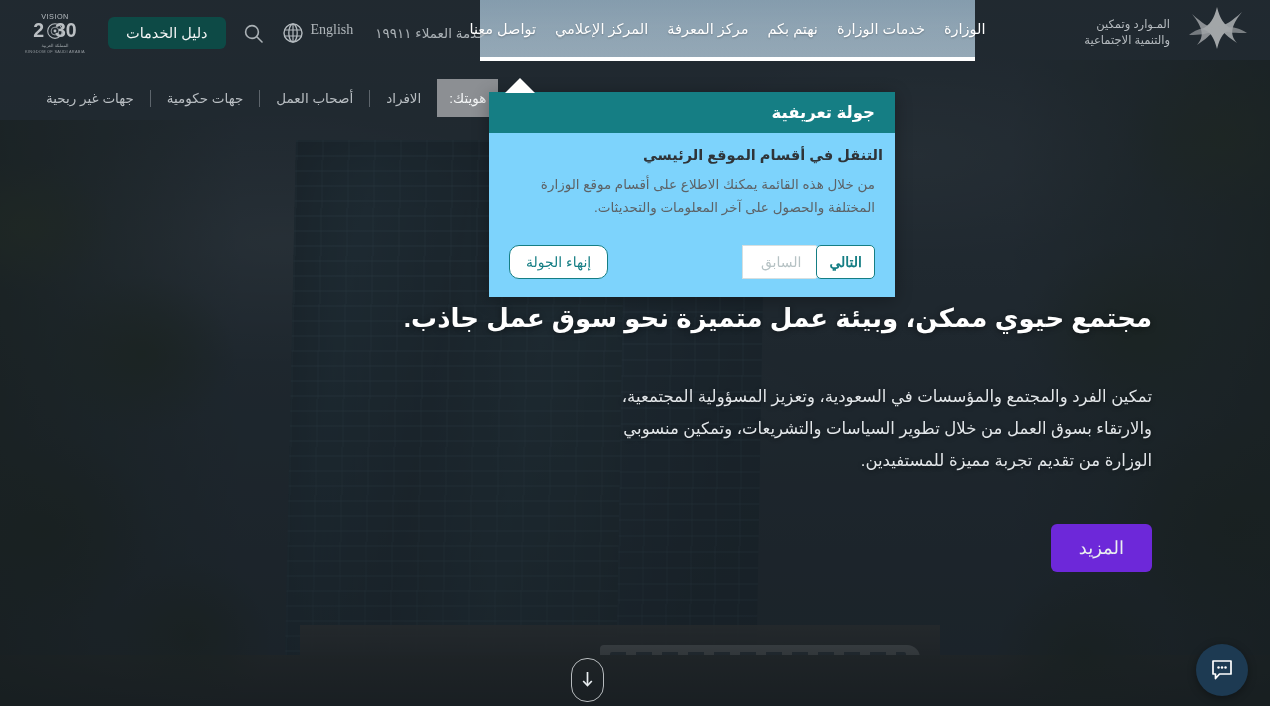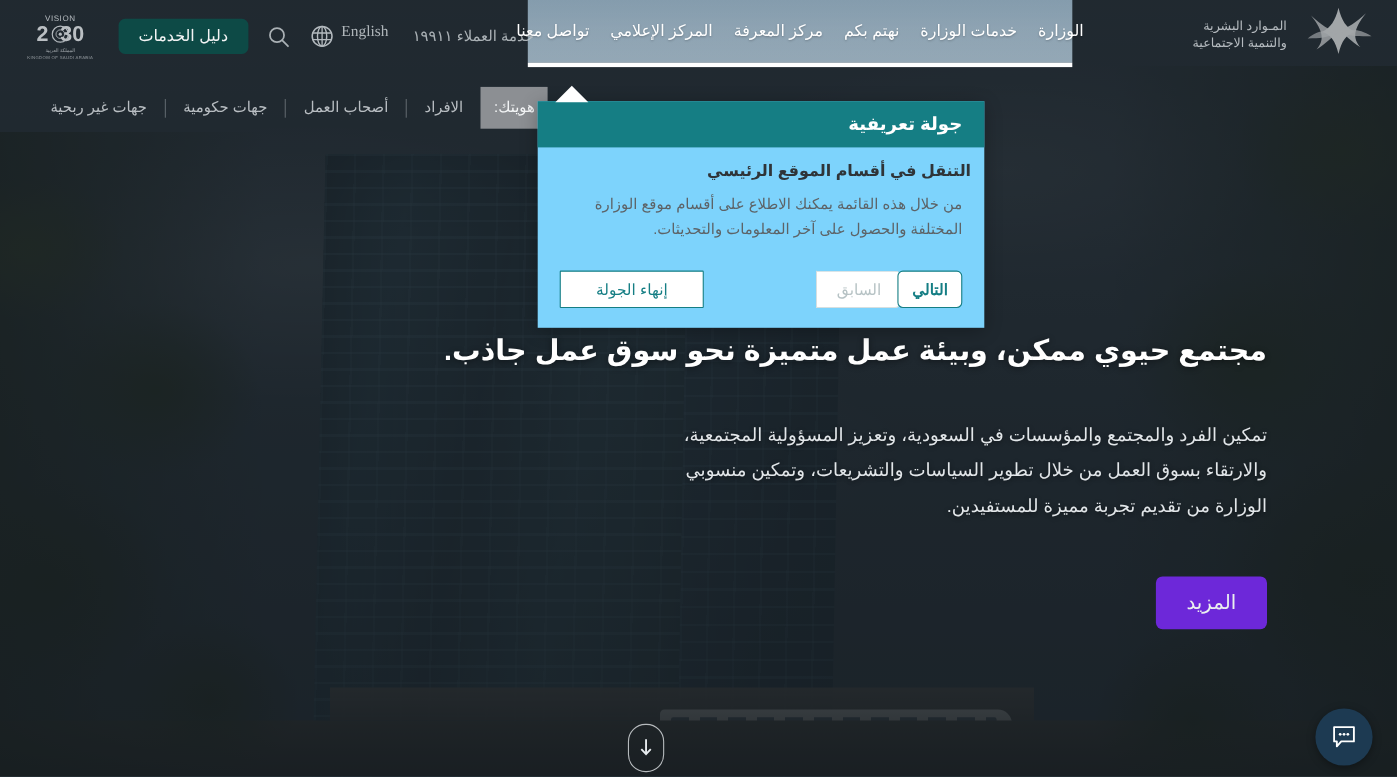--- a/index.html
+++ b/index.html
@@ -145,22 +145,22 @@
   .tour-arrow{
     position:absolute;left:505px;top:78px;width:0;height:0;z-index:21;
     border-left:15px solid transparent;border-right:15px solid transparent;border-bottom:15px solid #ffffff;
   }
   .tour-head{background:#157e84;color:#ffffff;padding:11px 20px;font-size:16.5px;font-weight:bold;}
   .tour-body{padding:14px 12px 6px 20px;}
   .tour-sub{color:#2f3438;font-size:14.5px;font-weight:bold;margin:0 0 10px 0;}
   .tour-text{color:#5d6367;font-size:13.5px;line-height:1.72;margin:8px;}
   .tour-foot{display:flex;align-items:center;justify-content:space-between;padding:12px 20px 18px 20px;direction:rtl;}
   .btn-end{
-    background:#ffffff;border:1px solid #157e84;color:#157e84;border-radius:1px;
-    padding:8px 32px;font-size:14px;cursor:pointer;font-family:"Liberation Sans",sans-serif;
+    background:#ffffff;border:1px solid #157e84;color:#157e84;border-radius:10px;
+    padding:8px 16px;font-size:14px;cursor:pointer;font-family:"Liberation Sans",sans-serif;
   }
   .nav-group{display:flex;direction:rtl;}
   .btn-next{
     background:#ffffff;border:1.6px solid #157e84;color:#157e84;border-radius:5px;
     padding:8px 12px;font-size:14px;font-weight:bold;cursor:pointer;position:relative;z-index:2;
     font-family:"Liberation Sans",sans-serif;
   }
   .btn-prev{
     background:#ffffff;border:1px solid #d6dfe0;border-right:none;color:#b6c2c4;
     border-radius:0 5px 5px 0;padding:8px 18px;font-size:14px;cursor:default;margin-right:-3px;
@@ -280,21 +280,21 @@
         <svg width="74" height="60" viewBox="0 0 74 60">
           <g fill="#b9bcbe">
             <path d="M37 4 C40 16 44 22 52 26 C44 28 40 34 37 46 C34 34 30 28 22 26 C30 22 34 16 37 4 Z"></path>
             <path d="M62 9 C52 18 46 22 38 24 C44 30 48 34 57 40 C50 32 50 24 62 9 Z" opacity=".92"></path>
             <path d="M12 11 C22 20 28 24 36 26 C30 32 26 36 17 42 C24 34 24 26 12 11 Z" opacity=".82"></path>
             <path d="M67 30 C56 30 48 30 40 27 C46 24 54 22 67 30 Z" opacity=".7"></path>
             <path d="M9 32 C20 32 27 31 34 28 C28 25 20 23 9 32 Z" opacity=".65"></path>
           </g>
         </svg>
         <div class="ministry-name">
-          <div>المـوارد البشرية</div>
+          <div>المـوارد وتمكين</div>
           <div>والتنمية الاجتماعية</div>
         </div>
       </div>
     </div>
 
     <nav class="mainnav">
       <a>الوزارة</a>
       <a>خدمات الوزارة</a>
       <a>نهتم بكم</a>
       <a>مركز المعرفة</a>

